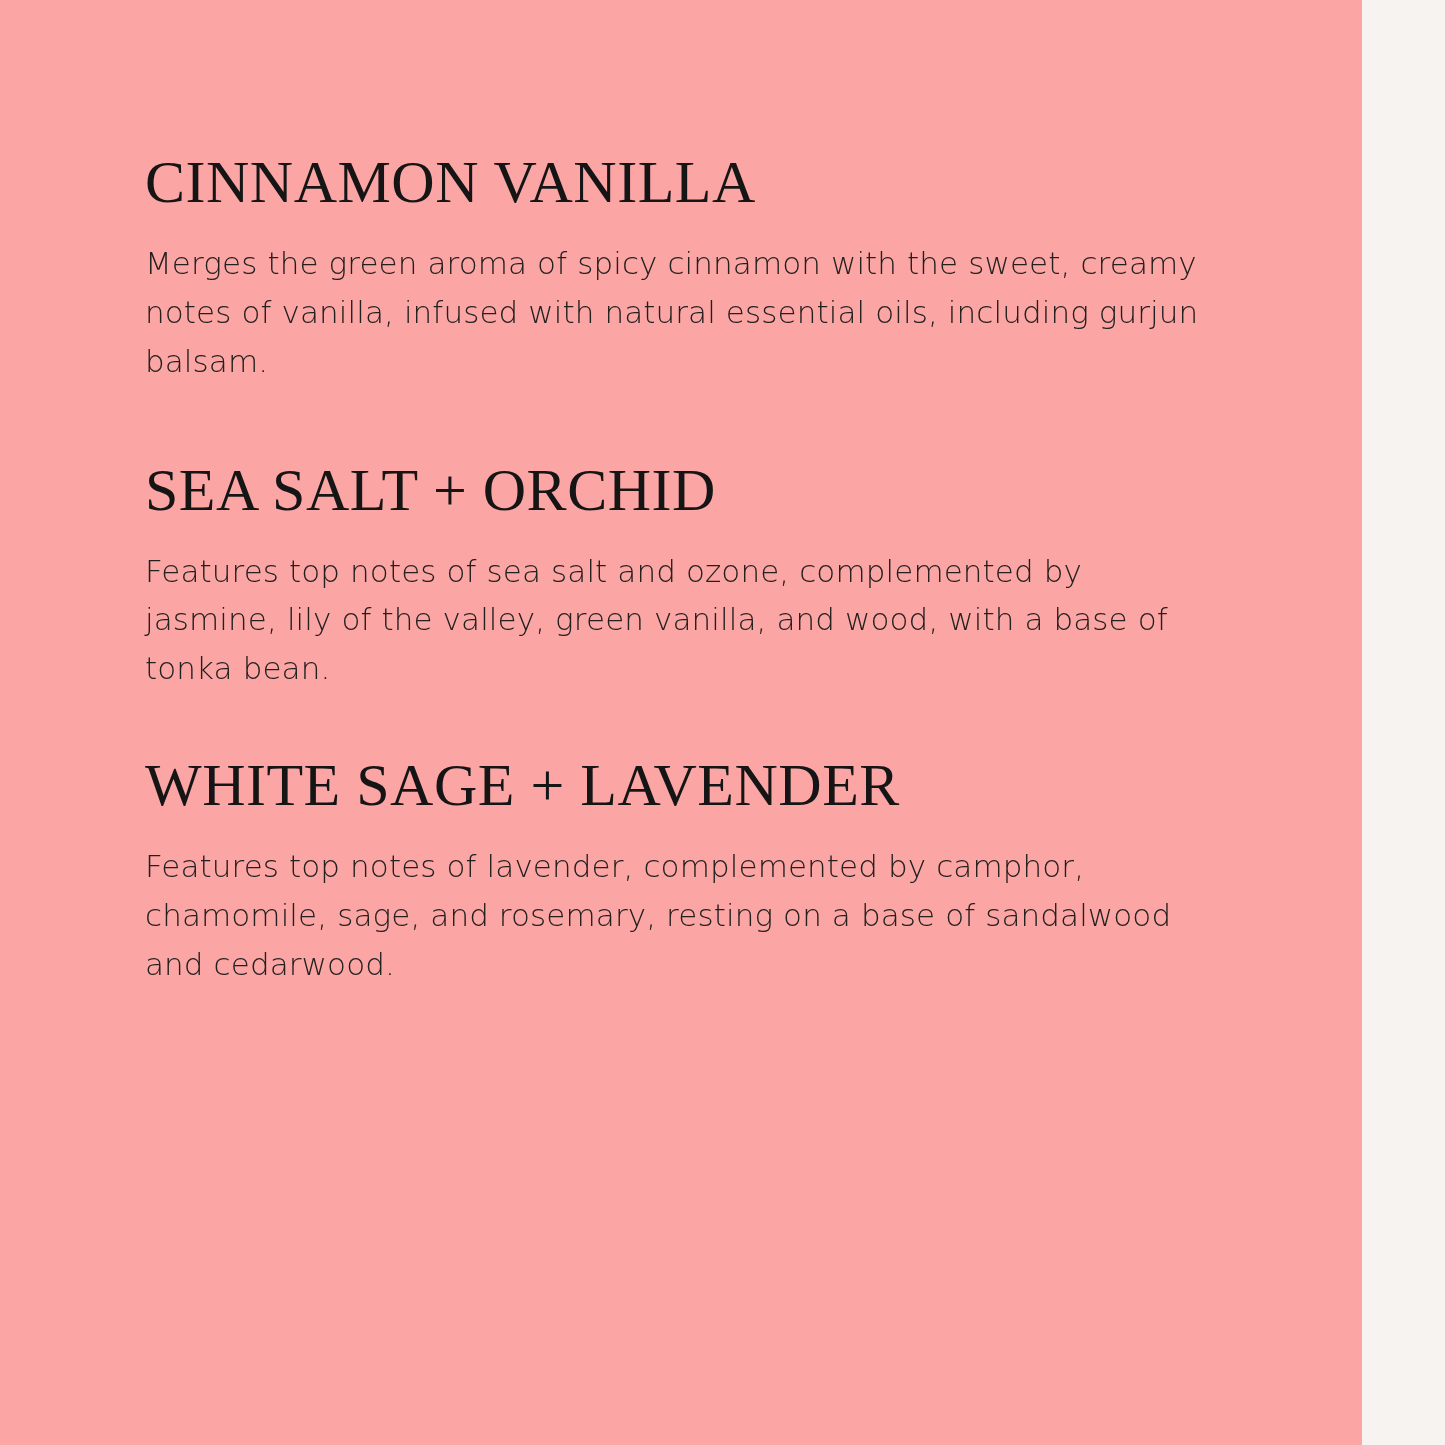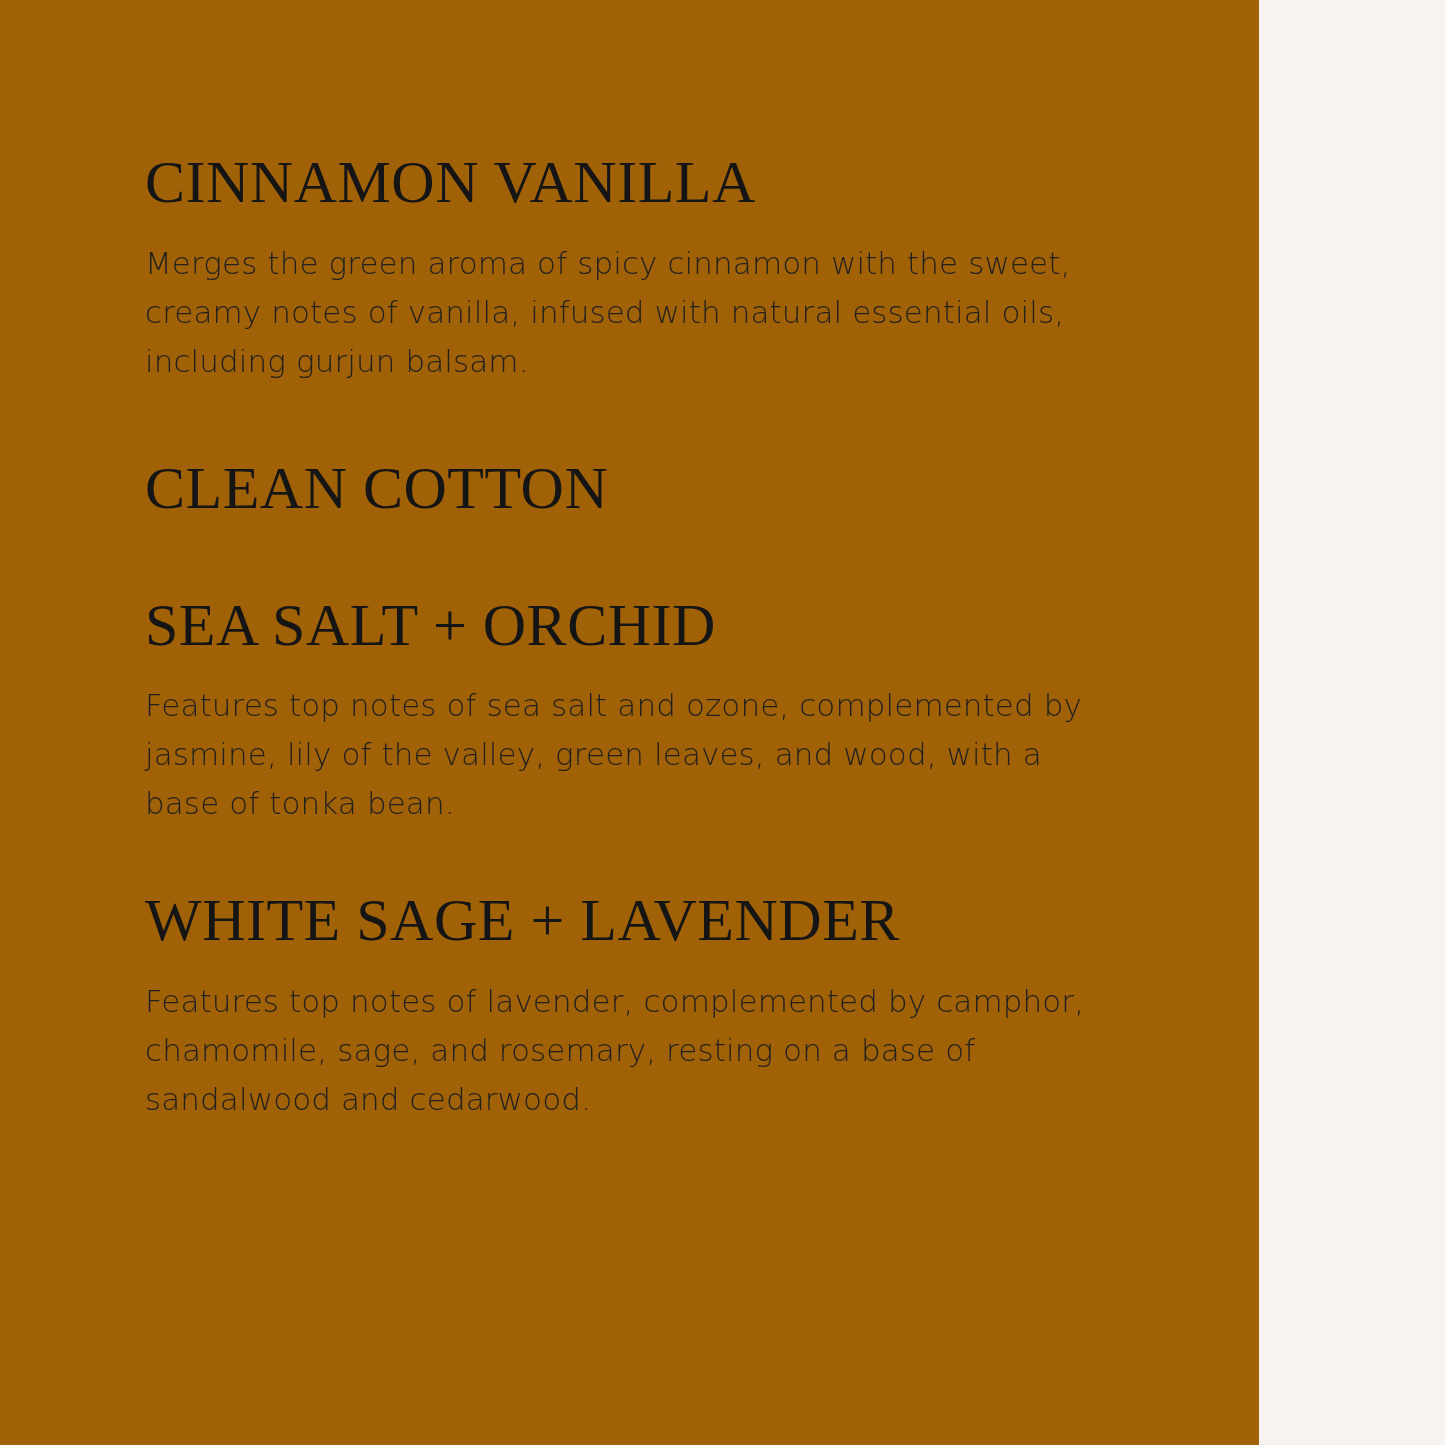--- a/index.html
+++ b/index.html
@@ -8,25 +8,25 @@
   }
   body {
     width: 1445px;
     height: 1445px;
     background: #f7f3f0;
     font-family: "Liberation Sans", sans-serif;
     color: #1a1a1a;
     overflow: hidden;
   }
   .page {
-    width: 1259px;
+    width: 1362px;
     height: 1445px;
     box-sizing: border-box;
     padding: 150px 145px 0 145px;
-    background: #a16207;
+    background: #fca5a5;
   }
   .scent-block {
     margin-bottom: 60px;
   }
   .scent-block:last-child {
     margin-bottom: 16px;
   }
   .scent-title {
     font-family: "Liberation Serif", serif;
     font-weight: 400;
@@ -55,26 +55,25 @@
 <body>
 
 <div class="page">
 
   <section class="scent-block block-0">
     <h2 class="scent-title">CINNAMON VANILLA</h2>
     <p class="scent-desc">Merges the green aroma of spicy cinnamon with the sweet, creamy notes of vanilla, infused with natural essential oils, including gurjun balsam.</p>
   </section>
 
   <section class="scent-block block-1">
-    <h2 class="scent-title">CLEAN COTTON</h2>
   </section>
 
   <section class="scent-block block-2">
     <h2 class="scent-title">SEA SALT + ORCHID</h2>
-    <p class="scent-desc">Features top notes of sea salt and ozone, complemented by jasmine, lily of the valley, green leaves, and wood, with a base of tonka bean.</p>
+    <p class="scent-desc">Features top notes of sea salt and ozone, complemented by jasmine, lily of the valley, green vanilla, and wood, with a base of tonka bean.</p>
   </section>
 
   <section class="scent-block block-3">
     <h2 class="scent-title">WHITE SAGE + LAVENDER</h2>
     <p class="scent-desc">Features top notes of lavender, complemented by camphor, chamomile, sage, and rosemary, resting on a base of sandalwood and cedarwood.</p>
   </section>
 
 </div>
 
 </body></html>

